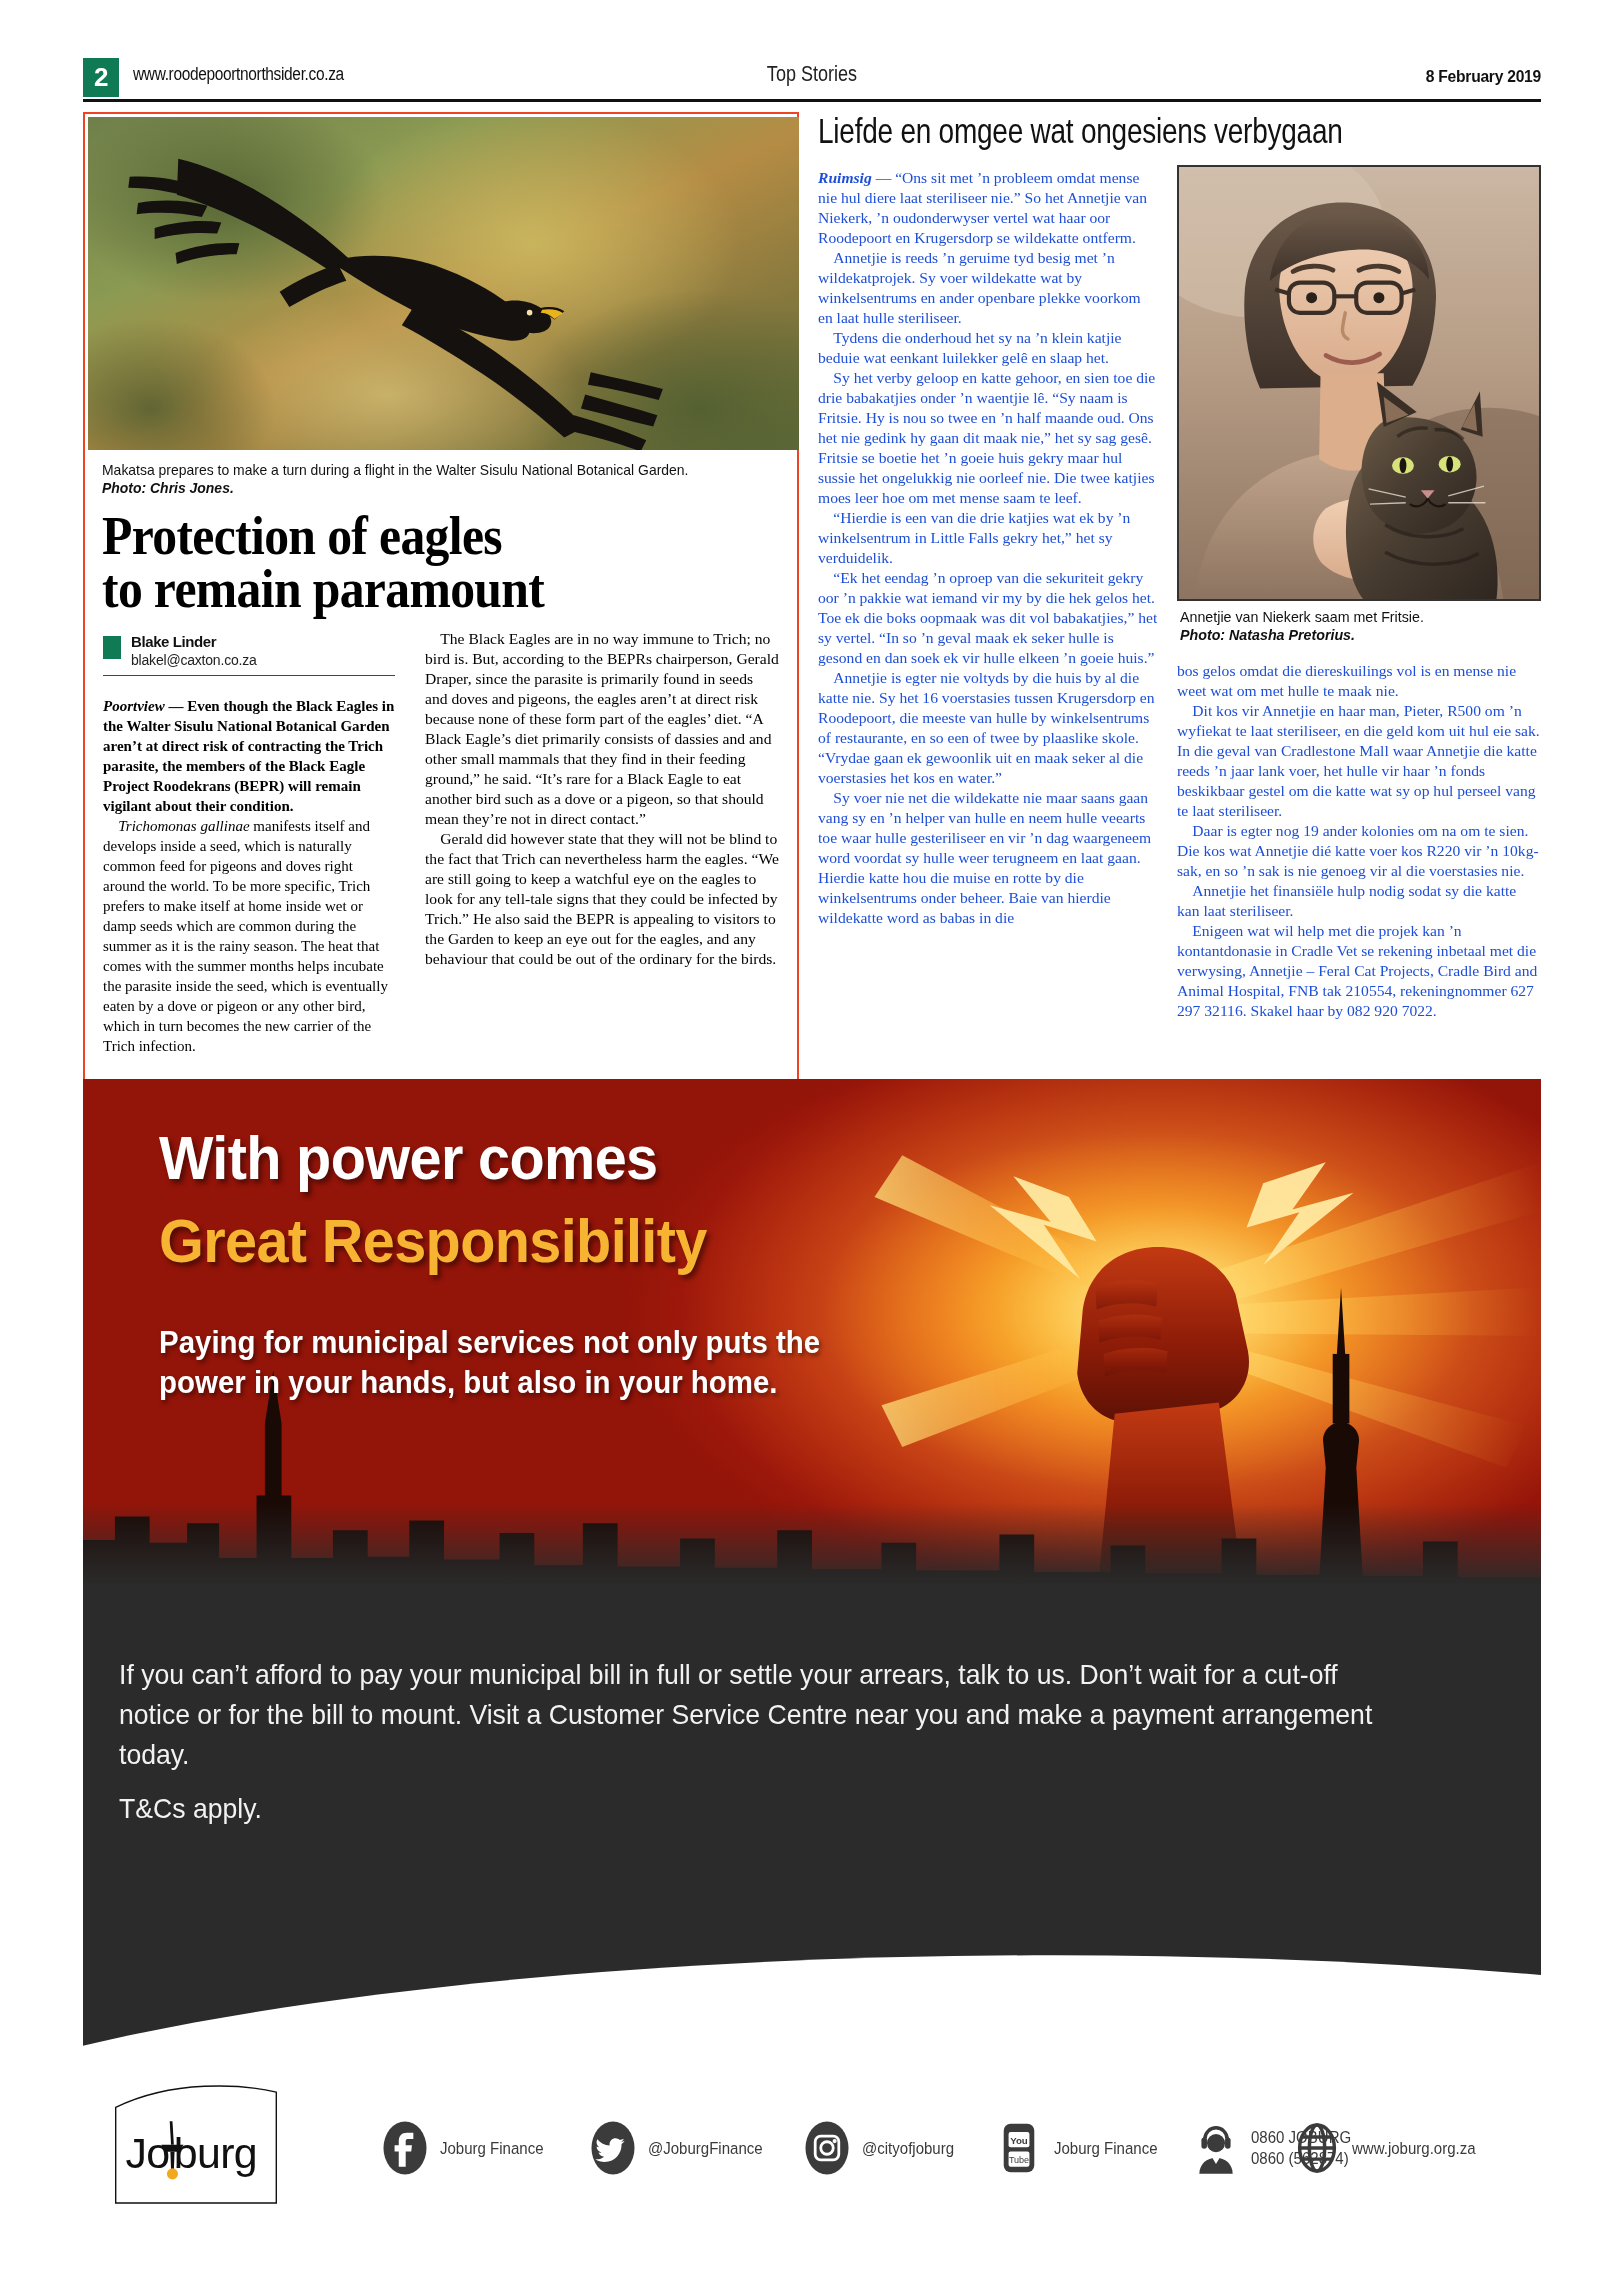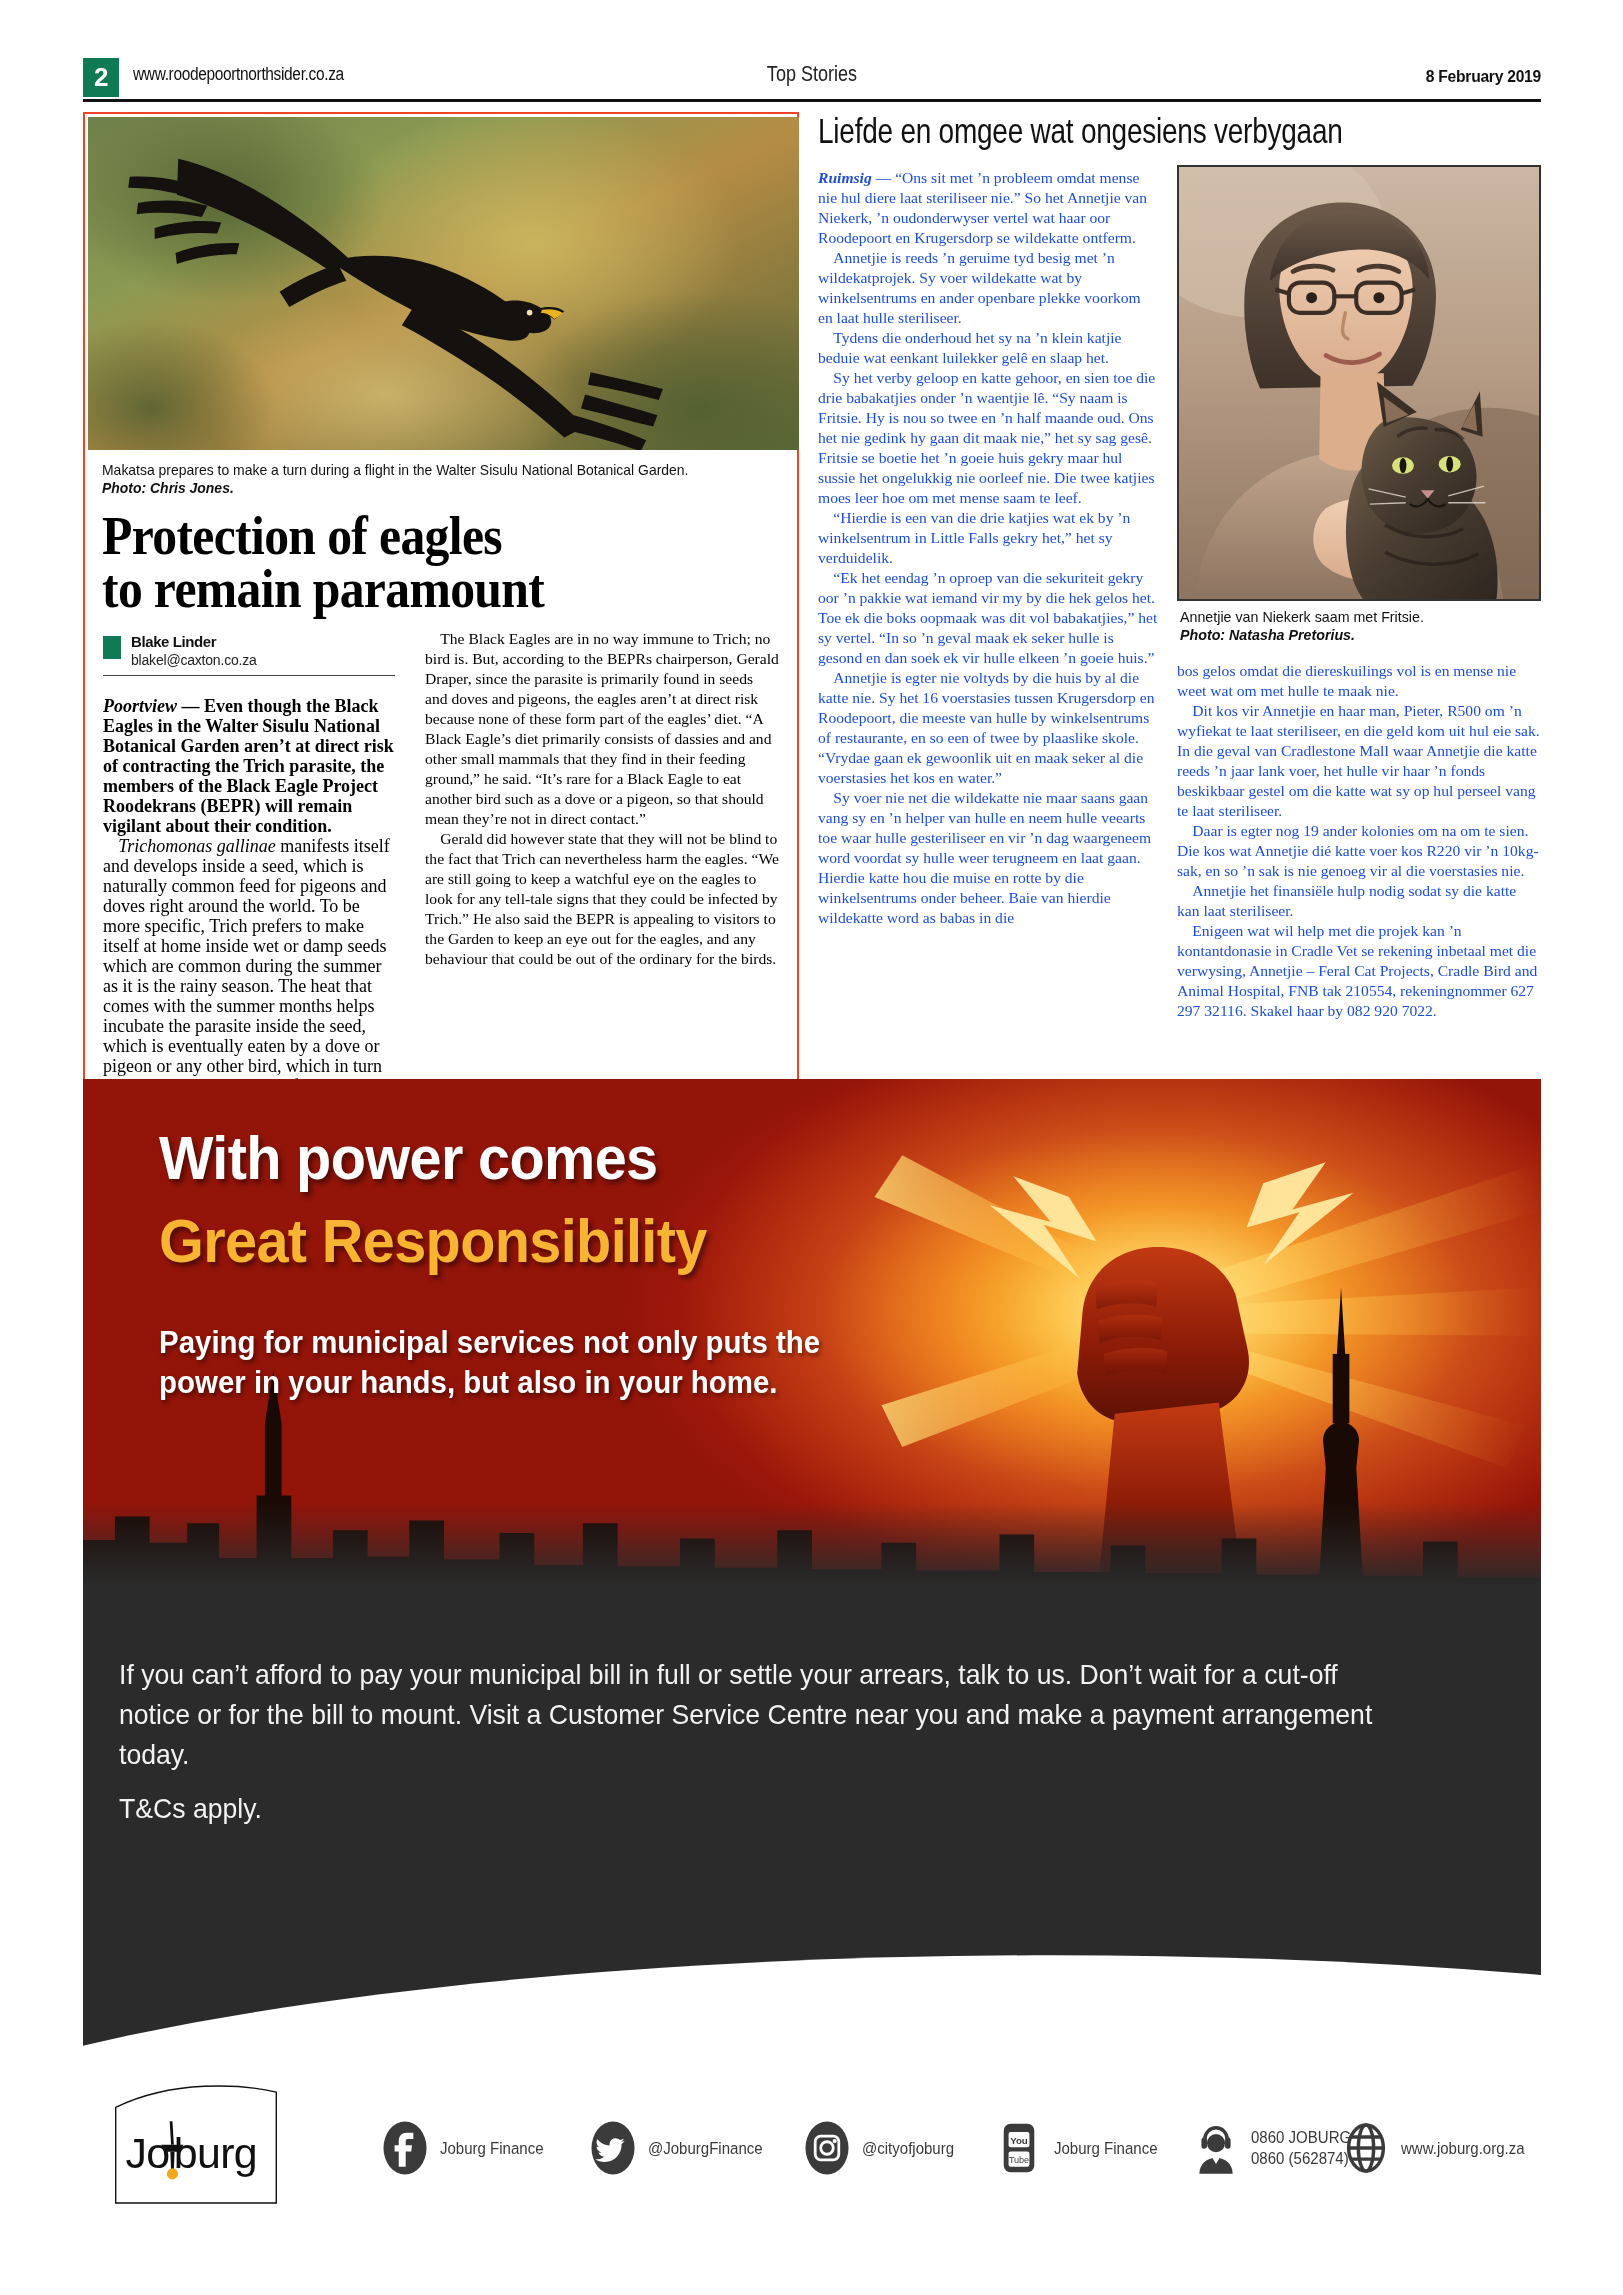--- a/index.html
+++ b/index.html
@@ -79,21 +79,21 @@
     position:absolute; left:28px; top:19.4px; font-size:14px; color:#222; letter-spacing:-0.2px;
   }
   .byline-rule { position:absolute; left:0; top:42px; width:292px; height:1.4px; background:#444; }
 
   
   .col { position:absolute; font-family:"Liberation Serif", serif; color:#000; }
   .col p { margin:0; text-indent:15.3px; }
   .col p.noindent { text-indent:0; }
   .col-a {
     left:18px; top:582px; width:293px;
-    font-size:18px; line-height:20px; text-align:left;
+    font-size:15px; line-height:20px; text-align:left;
   }
   .col-b {
     left:340px; top:515px; width:354px;
     font-size:15.6px; line-height:20px; text-align:left;
   }
   .lede { font-weight:700; text-indent:0 !important; }
   .lede .place { font-style:italic; }
   .sciname { font-style:italic; }
   .afr-headline {
     position:absolute; left:818px; top:111px; width:736px;
@@ -573,21 +573,21 @@
             <rect x="49" y="28" width="8" height="16" rx="4" fill="#3b3b3b"></rect>
             <circle cx="36" cy="36" r="13" fill="#3b3b3b"></circle>
             <path d="M12 80c0-14 11-23 24-23s24 9 24 23z" fill="#3b3b3b"></path>
             <path d="M30 56l6 10 6-10z" fill="#fff"></path>
           </svg>
       </span>
       <span class="soc-label">0860 JOBURG
 0860 (562874)</span>
     </div>
 
-    <div class="social-item" style="left:961px;">
+    <div class="social-item" style="left:912px;">
       <span class="soc-ico">
         <svg viewBox="0 0 72 86">
             <ellipse cx="36" cy="43" rx="25" ry="33" fill="none" stroke="#3b3b3b" stroke-width="5"></ellipse>
             <ellipse cx="36" cy="43" rx="11" ry="33" fill="none" stroke="#3b3b3b" stroke-width="5"></ellipse>
             <path d="M13 27h46M11 43h50M13 59h46" stroke="#3b3b3b" stroke-width="5"></path>
           </svg>
       </span>
       <span class="soc-label">www.joburg.org.za</span>
     </div>
 

